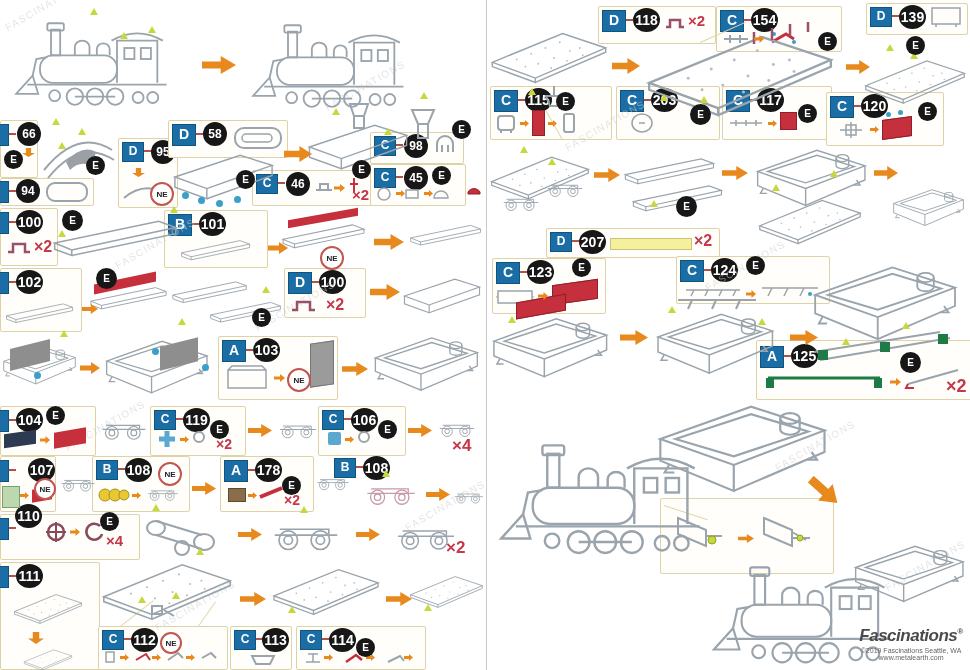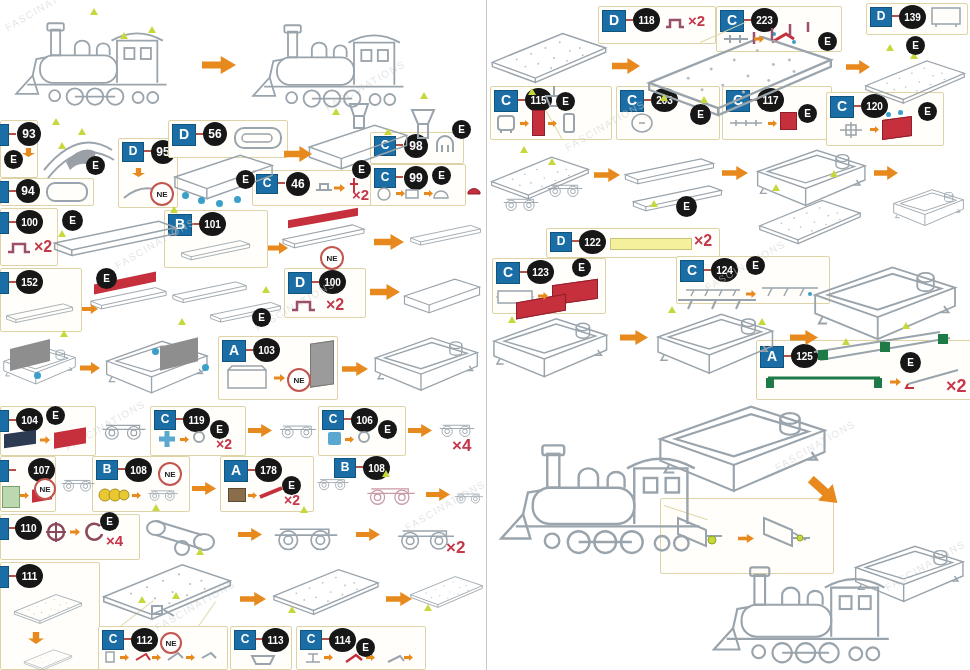--- a/index.html
+++ b/index.html
@@ -8,21 +8,21 @@
   .hline,.vline{position:absolute;background:#c8c8c8}
   .box{position:absolute;border:1px solid #ddd3a6;background:#fffefa;border-radius:2px}
   .tag{position:absolute;width:22px;height:20px;background:#1b6da6;border:1px solid #0f547d;
        color:#fff;font-weight:bold;font-size:14px;line-height:19px;text-align:center}
   .tag.sm{width:20px;height:18px;font-size:12px;line-height:17px}
   .tag.cut{width:8px;border-left:none}
   .dash{position:absolute;width:7px;height:2px;background:#b0524a}
   .num{position:absolute;background:#171717;color:#fff;border-radius:50%;display:flex;
        align-items:center;justify-content:center;font-weight:bold}
   .n2{width:24px;height:24px;font-size:12px}
-  .n3{width:27px;height:24px;font-size:10px}
+  .n3{width:27px;height:24px;font-size:14px}
   .bdg{position:absolute;background:#171717;color:#fff;border-radius:50%;display:flex;
        align-items:center;justify-content:center;font-weight:bold;width:19px;height:19px;font-size:10px;z-index:6}
   .ne{position:absolute;background:#fff;border:2px solid #c2554d;color:#222;border-radius:50%;
       display:flex;align-items:center;justify-content:center;font-weight:bold;width:20px;height:20px;font-size:8px;z-index:6}
   .x{position:absolute;color:#c5374a;font-weight:bold;font-size:15px;z-index:6}
   .arr{position:absolute;background:#e8891d;z-index:5;
        clip-path:polygon(0 30%,55% 30%,55% 0,100% 50%,55% 100%,55% 70%,0 70%)}
   .down{transform:rotate(90deg)}
   .diag{transform:rotate(42deg)}
   .art{position:absolute;color:#9aa4ac;overflow:visible;z-index:2}
@@ -160,21 +160,21 @@
   <span class="tri" style="left:120px;top:32px"></span>
   <span class="tri" style="left:148px;top:26px"></span>
   <div class="arr" style="left:202px;top:56px;width:34px;height:18px"></div>
   <svg class="art" style="left:245px;top:6px" width="185" height="110" viewBox="0 0 200 120">
       <use href="#loco"></use>
     </svg>
 
   <div class="box" style="left:0;top:120px;width:36px;height:56px"></div>
   <span class="tag cut" style="left:0;top:124px"></span>
   <span class="dash" style="left:9px;top:133px"></span>
-  <span class="num n2" style="left:17px;top:122px">93</span>
+  <span class="num n2" style="left:17px;top:122px">66</span>
   <div class="arr down" style="left:24px;top:146px;width:9px;height:13px"></div>
   <span class="bdg" style="left:4px;top:150px">E</span>
   <svg class="art" style="left:40px;top:122px" width="76" height="64">
     <path d="M4,48 Q38,6 72,28 M8,56 Q40,16 74,38" fill="none" stroke="currentColor" stroke-width="2"></path>
     <path d="M26,40 Q42,22 56,30 L52,44 Q40,38 30,48 Z" fill="#9aa0a6" stroke="none"></path>
   </svg>
   <span class="tri" style="left:52px;top:118px"></span>
   <span class="tri" style="left:78px;top:128px"></span>
   <span class="tri" style="left:58px;top:142px"></span>
   <span class="bdg" style="left:86px;top:156px">E</span>
@@ -193,21 +193,21 @@
   <span class="num n2" style="left:151px;top:140px">95</span>
   <div class="arr down" style="left:134px;top:166px;width:9px;height:13px"></div>
   <svg class="art" style="left:122px;top:182px" width="38" height="20">
       <path d="M2,16 Q18,2 36,8" fill="none" stroke="currentColor" stroke-width="2"></path>
     </svg>
   <span class="ne" style="left:150px;top:182px">NE</span>
 
   <div class="box" style="left:168px;top:120px;width:118px;height:36px"></div>
   <span class="tag" style="left:172px;top:124px">D</span>
   <span class="dash" style="left:196px;top:133px"></span>
-  <span class="num n2" style="left:203px;top:122px">56</span>
+  <span class="num n2" style="left:203px;top:122px">58</span>
   <svg class="art" style="left:234px;top:126px" width="48" height="24">
     <rect x="1" y="2" width="46" height="20" rx="9" fill="none" stroke="currentColor" stroke-width="2"></rect>
     <rect x="8" y="8" width="30" height="8" rx="4" fill="none" stroke="currentColor" stroke-width="1.5"></rect>
   </svg>
 
   <svg class="art" style="left:166px;top:148px" width="115" height="58" viewBox="0 0 150 80">
       <use href="#shelf"></use>
     </svg>
   <span class="dot" style="left:182px;top:192px"></span>
   <span class="dot" style="left:198px;top:197px"></span>
@@ -249,21 +249,21 @@
   <span class="tag sm" style="left:374px;top:136px">C</span>
   <span class="dash" style="left:396px;top:144px"></span>
   <span class="num n2" style="left:404px;top:134px">98</span>
   <svg class="art" style="left:434px;top:138px" width="22" height="16">
       <path d="M3,14 v-8 a6,6 0 0 1 16,0 v8 M8,14 v-7 M14,14 v-7" fill="none" stroke="currentColor" stroke-width="2"></path>
     </svg>
 
   <div class="box" style="left:370px;top:164px;width:94px;height:40px"></div>
   <span class="tag sm" style="left:374px;top:168px">C</span>
   <span class="dash" style="left:396px;top:176px"></span>
-  <span class="num n2" style="left:404px;top:166px">99</span>
+  <span class="num n2" style="left:404px;top:166px">45</span>
   <span class="bdg" style="left:432px;top:166px">E</span>
   <svg class="art" style="left:376px;top:186px" width="84" height="16">
     <circle cx="8" cy="8" r="6" fill="none" stroke="currentColor" stroke-width="1.5"></circle>
     <path d="M30,12 h12 v-8 h-12 Z" fill="none" stroke="currentColor" stroke-width="1.5"></path>
     <path d="M58,12 a7,7 0 0 1 14,0 Z" fill="none" stroke="currentColor" stroke-width="1.5"></path>
   </svg>
   <div class="arr" style="left:396px;top:190px;width:9px;height:7px"></div>
   <div class="arr" style="left:424px;top:190px;width:9px;height:7px"></div>
   <svg class="art" style="left:466px;top:180px" width="16" height="16">
       <path d="M2,12 a7,7 0 0 1 12,0 v2 h-12 Z" fill="#c5303c" stroke="#8e1f2c"></path>
@@ -299,21 +299,21 @@
   <div class="strip" style="left:288px;top:214px;width:70px;height:8px;background:#c5303c;transform:skewY(-10deg)"></div>
   <span class="ne" style="left:320px;top:246px">NE</span>
   <div class="arr" style="left:374px;top:234px;width:30px;height:16px"></div>
   <svg class="art" style="left:408px;top:208px" width="76" height="54" viewBox="0 0 170 55">
       <use href="#beam"></use>
     </svg>
 
   <div class="box" style="left:0;top:268px;width:80px;height:62px"></div>
   <span class="tag cut" style="left:0;top:272px"></span>
   <span class="dash" style="left:9px;top:281px"></span>
-  <span class="num n3" style="left:16px;top:270px">152</span>
+  <span class="num n3" style="left:16px;top:270px">102</span>
   <svg class="art" style="left:4px;top:300px" width="72" height="26" viewBox="0 0 170 55">
       <use href="#beam"></use>
     </svg>
   <div class="arr" style="left:82px;top:304px;width:16px;height:10px"></div>
   <svg class="art" style="left:88px;top:268px" width="82" height="60" viewBox="0 0 170 55">
       <use href="#beam"></use>
     </svg>
   <div class="strip" style="left:94px;top:278px;width:62px;height:10px;background:#c5303c;transform:skewY(-12deg)"></div>
   <span class="bdg" style="left:96px;top:268px;width:21px;height:21px">E</span>
   <svg class="art" style="left:170px;top:270px" width="80" height="44" viewBox="0 0 170 55">
@@ -465,21 +465,21 @@
     </svg>
   <span class="tri" style="left:382px;top:470px"></span>
   <div class="arr" style="left:426px;top:488px;width:24px;height:13px"></div>
   <svg class="art" style="left:452px;top:484px" width="34" height="26" viewBox="0 0 90 50">
       <use href="#truck"></use>
     </svg>
 
   <div class="box" style="left:0;top:514px;width:138px;height:44px"></div>
   <span class="tag cut" style="left:0;top:518px"></span>
   <span class="dash" style="left:9px;top:527px"></span>
-  <span class="num n3" style="left:15px;top:516px">110</span>
+  <span class="num n3" style="left:15px;top:504px">110</span>
   <svg class="art" style="left:44px;top:520px" width="24" height="24">
     <circle cx="12" cy="12" r="8" fill="none" stroke="#8a4a5e" stroke-width="2.5"></circle>
       <path d="M2,12 h20 M12,2 v20" stroke="#8a4a5e" stroke-width="2"></path>
   </svg>
   <div class="arr" style="left:70px;top:528px;width:10px;height:8px"></div>
   <svg class="art" style="left:82px;top:520px" width="22" height="22">
       <path d="M18,6 a8,8 0 1 0 2,8" fill="none" stroke="#8a4a5e" stroke-width="2.5"></path>
     </svg>
   <span class="bdg" style="left:100px;top:512px">E</span>
   <span class="x" style="left:106px;top:532px">×4</span>
@@ -579,21 +579,21 @@
   <span class="dash" style="left:626px;top:19px"></span>
   <span class="num n3" style="left:633px;top:8px">118</span>
   <svg class="art" style="left:664px;top:16px" width="22" height="13">
       <path d="M2,11 h4 v-7 h10 v7 h4" fill="none" stroke="#9a4f6b" stroke-width="2.5"></path>
     </svg>
   <span class="x" style="left:688px;top:12px">×2</span>
 
   <div class="box" style="left:716px;top:6px;width:124px;height:44px"></div>
   <span class="tag" style="left:720px;top:10px">C</span>
   <span class="dash" style="left:744px;top:19px"></span>
-  <span class="num n3" style="left:751px;top:8px">223</span>
+  <span class="num n3" style="left:751px;top:8px">154</span>
   <svg class="art" style="left:722px;top:32px" width="28" height="13">
       <path d="M2,7 h24 M8,3 v8 M18,3 v8" fill="none" stroke="currentColor" stroke-width="2"></path>
     </svg>
   <div class="arr" style="left:754px;top:35px;width:10px;height:8px"></div>
   <svg class="art" style="left:768px;top:28px" width="32" height="18">
     <path d="M4,14 l14,-8 l8,5" stroke="#c5303c" stroke-width="3" fill="none"></path>
     <circle cx="6" cy="6" r="2" fill="#3aa0c9"></circle>
       <circle cx="26" cy="14" r="2" fill="#3aa0c9"></circle>
   </svg>
   <span class="bdg" style="left:818px;top:32px">E</span>
@@ -701,21 +701,21 @@
     </svg>
   <svg class="art" style="left:630px;top:174px" width="96" height="48" viewBox="0 0 170 55">
       <use href="#beam"></use>
     </svg>
   <span class="bdg" style="left:676px;top:196px;width:21px;height:21px">E</span>
   <span class="tri" style="left:650px;top:200px"></span>
 
   <div class="box" style="left:546px;top:228px;width:172px;height:28px"></div>
   <span class="tag sm" style="left:550px;top:232px">D</span>
   <span class="dash" style="left:572px;top:240px"></span>
-  <span class="num n3" style="left:579px;top:230px">122</span>
+  <span class="num n3" style="left:579px;top:230px">207</span>
   <div class="strip" style="left:610px;top:238px;width:80px;height:10px;background:#f4f09c;border:1px solid #c9c37a"></div>
   <span class="x" style="left:694px;top:232px;font-size:16px">×2</span>
 
   <div class="arr" style="left:722px;top:166px;width:26px;height:14px"></div>
   <svg class="art" style="left:752px;top:142px" width="120" height="76" viewBox="0 0 170 100">
       <use href="#tender"></use>
     </svg>
   <svg class="art" style="left:756px;top:196px" width="108" height="52" viewBox="0 0 170 80">
       <use href="#panel"></use>
     </svg>
@@ -816,14 +816,19 @@
   </svg>
   <div class="arr diag" style="left:806px;top:480px;width:36px;height:22px"></div>
 
   <svg class="art" style="left:850px;top:538px" width="120" height="76" viewBox="0 0 170 100">
       <use href="#tender"></use>
     </svg>
   <svg class="art" style="left:692px;top:545px" width="240" height="128" viewBox="0 0 200 120">
       <use href="#loco"></use>
     </svg>
 
+  <div class="logo" style="left:854px;top:626px;width:114px">
+    <div class="l1"><span>Fascinations</span><sup style="font-size:8px">®</sup></div>
+    <div class="l2">©2019 Fascinations Seattle, WA</div>
+    <div class="l3">www.metalearth.com</div>
+  </div>
 
 </div>
 
 </body></html>

